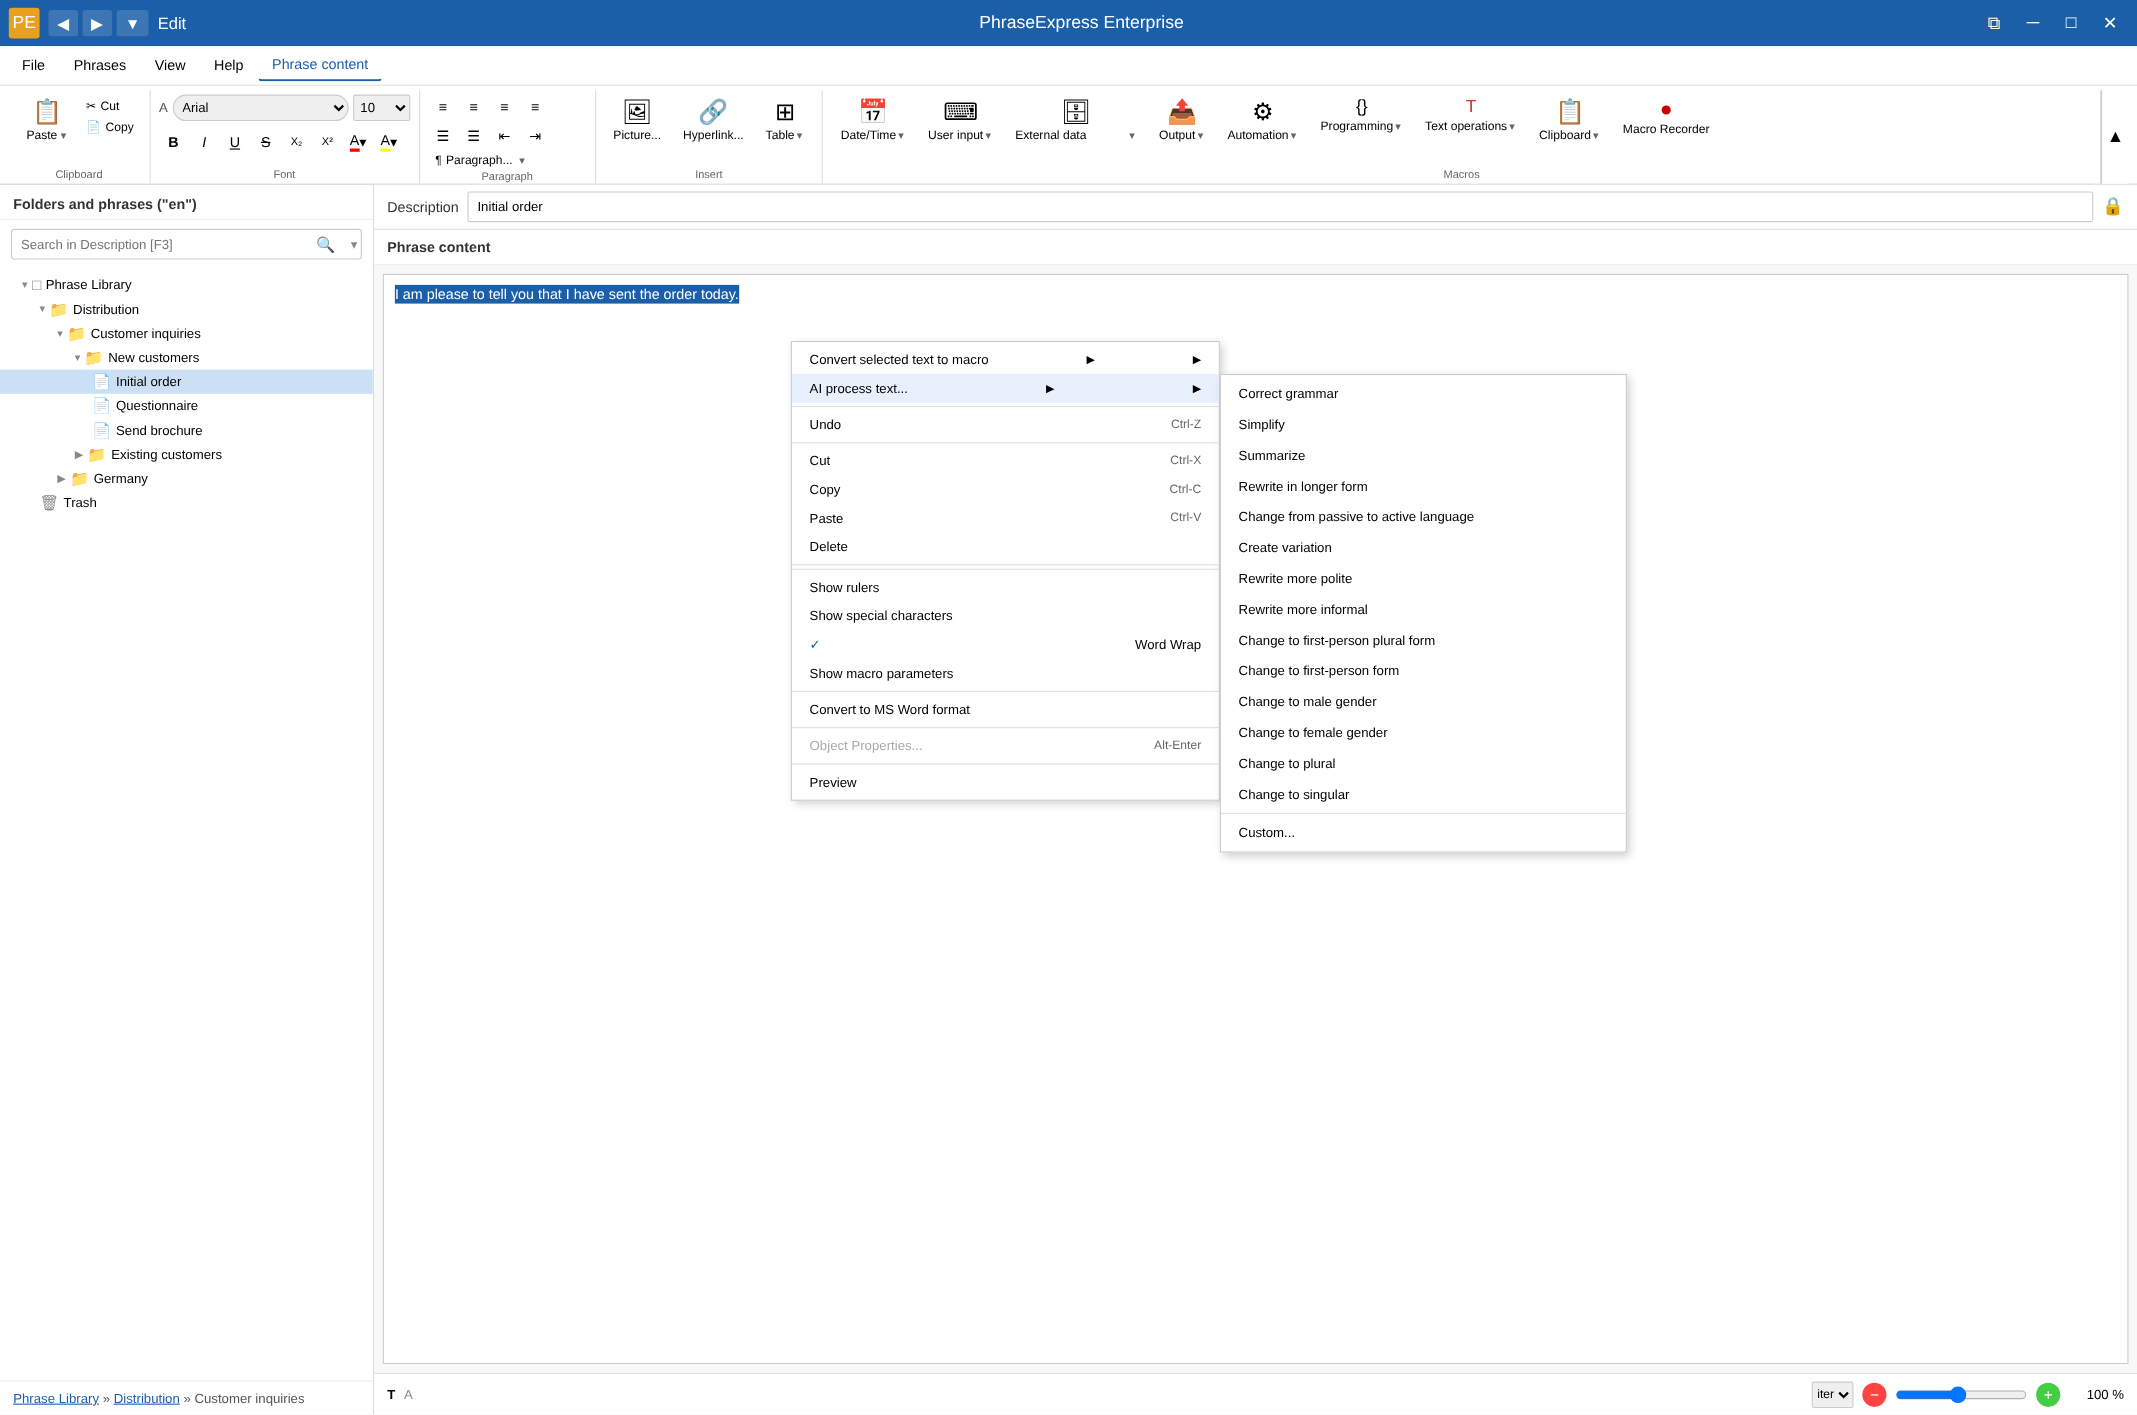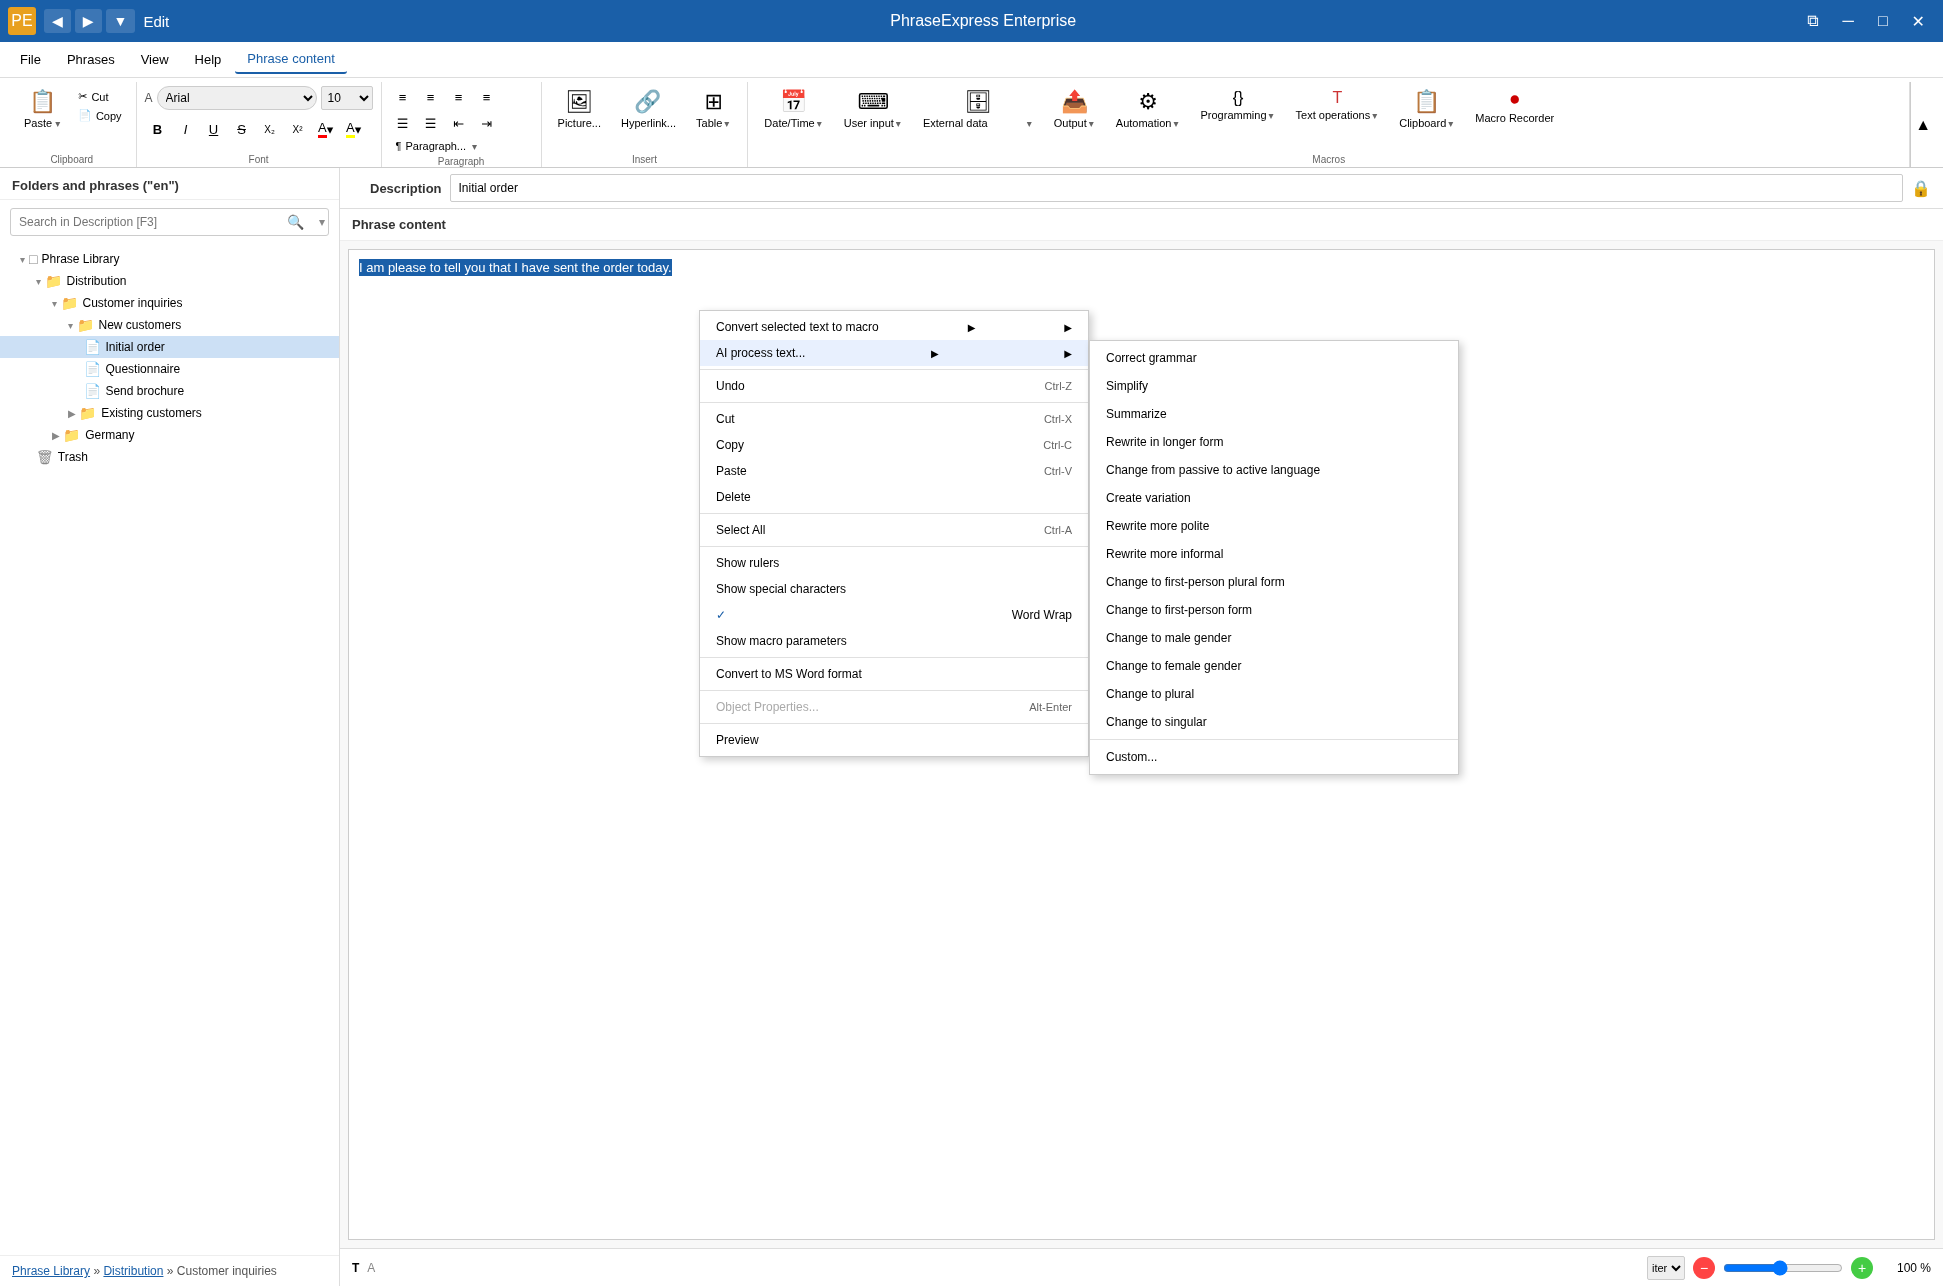--- a/index.html
+++ b/index.html
@@ -189,21 +189,21 @@
       position: relative;
     }
     .description-bar {
       background: white;
       border-bottom: 1px solid #ddd;
       padding: 6px 12px;
       display: flex;
       align-items: center;
       justify-content: space-between;
     }
-    .desc-label { font-weight: 700; font-size: 13px; color: #333; margin-right: 8px; margin-left: 18px; }
+    .desc-label { font-weight: 400; font-size: 13px; color: #333; margin-right: 8px; }
     .desc-input {
       flex: 1;
       height: 28px;
       border: 1px solid #ccc;
       border-radius: 2px;
       padding: 0 8px;
       font-size: 12px;
       background: white;
     }
     .phrase-content-header {
@@ -226,21 +226,21 @@
     .selected-text {
       background: #1a5fa8;
       color: white;
       padding: 1px 0;
     }
 
     
     .context-menu {
       position: absolute;
       top: 60px;
-      left: 350px;
+      left: 370px;
       background: white;
       border: 1px solid #ccc;
       box-shadow: 3px 3px 8px rgba(0,0,0,0.2);
       width: 390px;
       z-index: 100;
       padding: 3px 0;
     }
     .ctx-item {
       padding: 6px 16px;
       cursor: pointer;
@@ -654,24 +654,20 @@
         <div class="ctx-item">
           <span>Paste</span>
           <span class="ctx-shortcut">Ctrl-V</span>
         </div>
         <div class="ctx-item">
           <span>Delete</span>
         </div>
 
         <div class="ctx-separator"></div>
 
-        <div class="ctx-item">
-          <span>Select All</span>
-          <span class="ctx-shortcut">Ctrl-A</span>
-        </div>
 
         <div class="ctx-separator"></div>
 
         <div class="ctx-item">
           <span>Show rulers</span>
         </div>
         <div class="ctx-item">
           <span>Show special characters</span>
         </div>
         <div class="ctx-item">

